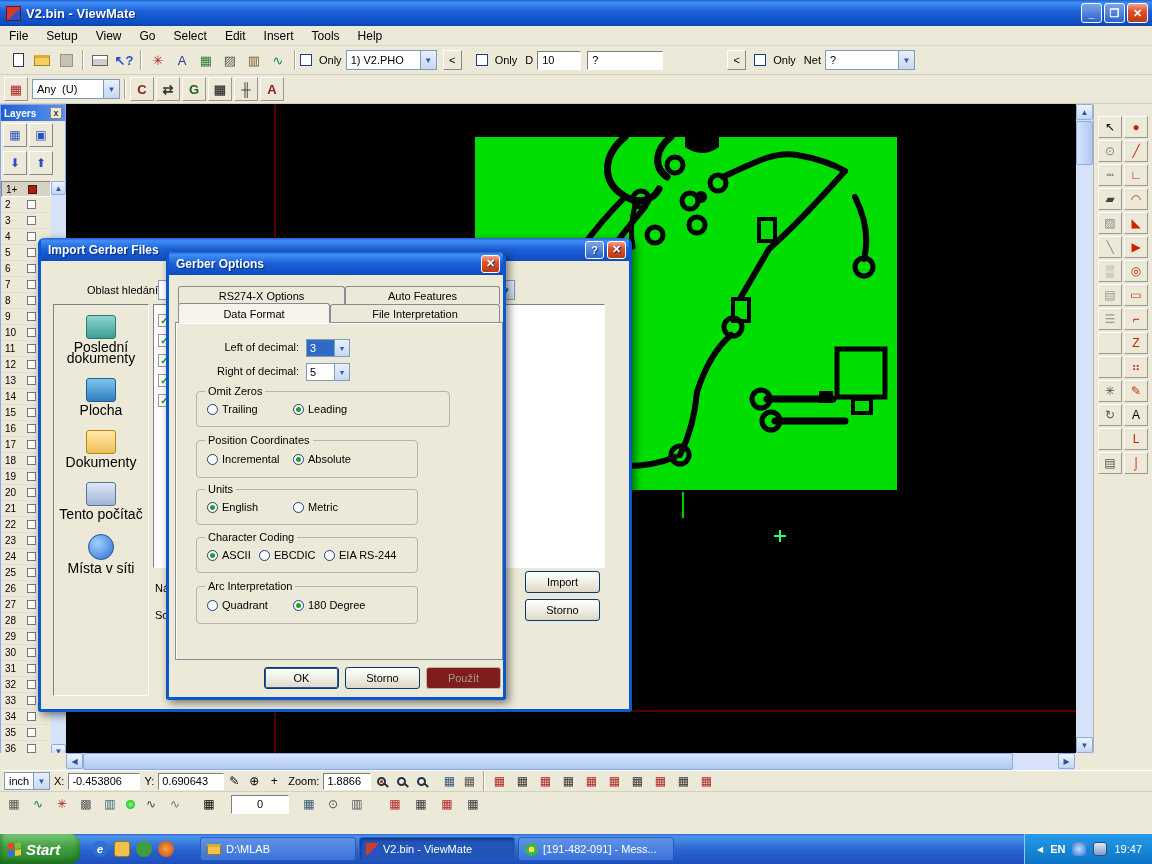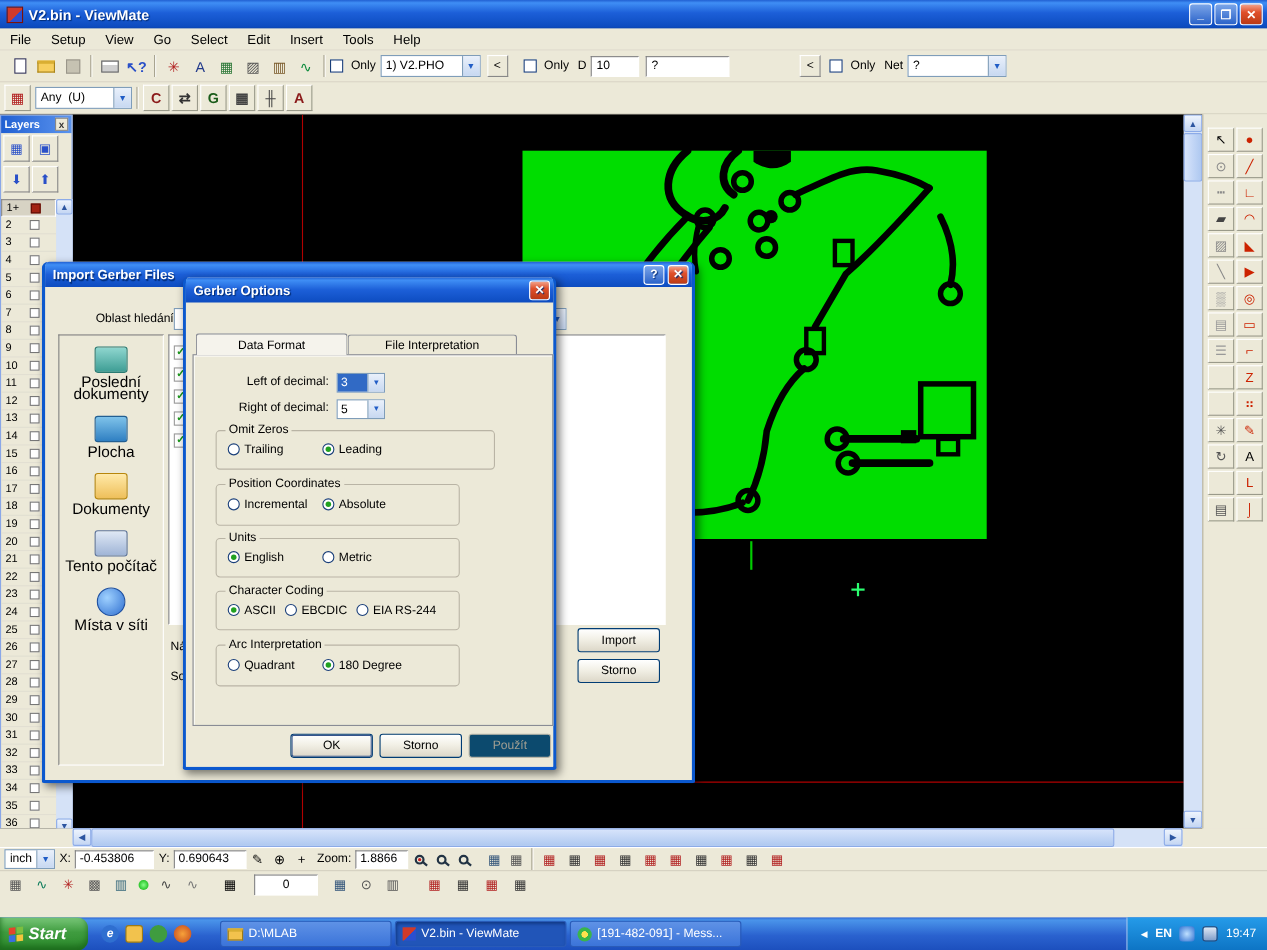--- a/index.html
+++ b/index.html
@@ -106,21 +106,21 @@
 .xp-dialog{position:absolute;border:3px solid #0b58ce;border-top:none;border-radius:6px 6px 3px 3px;background:#ece9d8;box-shadow:3px 3px 8px rgba(0,0,0,.5);}
 .dlg-title{height:23px;background:linear-gradient(180deg,#2160d2 0%,#3f8ef5 12%,#1c5fd8 50%,#0d4cc0);border-radius:4px 4px 0 0;
  display:flex;align-items:center;color:#fff;font-weight:bold;font-size:12px;padding-left:7px;text-shadow:1px 1px 1px #012b75;}
 .dlg-btn{width:19px;height:18px;border:1px solid #fff;border-radius:3px;color:#fff;font-size:11px;font-weight:bold;
  display:flex;align-items:center;justify-content:center;margin-right:3px;}
 .dlg-help{background:linear-gradient(#7ba5e8,#2b63c9);}
 .dlg-x{background:linear-gradient(#f2a38c,#e0502b 40%,#bb3a14);}
 .xp-btn{height:22px;border:1px solid #003c74;border-radius:3px;background:linear-gradient(#fff,#f2f0e6 45%,#dcd7c8);
  font-size:11px;display:flex;align-items:center;justify-content:center;}
 .xp-btn.default{box-shadow:0 0 0 1px #36538c inset;}
-.xp-btn.disabled{color:#a09e92;border-color:#b9b6a8;background:#0c4a6e;}
+.xp-btn.disabled{color:#a09e92;border-color:#b9b6a8;background:#7f1d1d;}
 .group{position:absolute;border:1px solid #b9b4a5;border-radius:4px;}
 .group-title{position:absolute;top:-7px;left:8px;background:#ece9d8;padding:0 3px;font-size:11px;}
 .radio{width:11px;height:11px;border-radius:50%;border:1px solid #1a3f7a;background:#fff;display:inline-block;position:relative;vertical-align:-2px;margin-right:4px;}
 .radio.checked::after{content:"";position:absolute;left:2px;top:2px;width:5px;height:5px;border-radius:50%;background:#21a121;}
 .ropt{position:absolute;font-size:11px;white-space:nowrap;}
 .tab{background:#ece9d8;border:1px solid #898c95;border-bottom:none;border-radius:3px 3px 0 0;height:18px;display:flex;align-items:center;justify-content:center;font-size:11px;}
 .tab.active{background:#f5f3ec;height:20px;position:relative;top:-1px;z-index:2;}
 .tab-body{position:absolute;border:1px solid #898c95;background:#ece9d8;box-shadow:inset 1px 1px 0 #fff;}
 .mini-combo{position:absolute;width:44px;height:18px;border:1px solid #7f9db9;background:#fff;display:flex;}
 .mini-combo .cval{flex:1;font-size:11px;padding:0 3px;display:flex;align-items:center;}
@@ -837,21 +837,25 @@
   </div>
 
   <div class="xp-dialog" style="left:166px;top:252px;width:340px;height:448px;z-index:20">
     <div class="dlg-title">
       <span>Gerber Options</span>
       <span style="margin-left:auto;display:flex">
         <span class="dlg-btn dlg-x">✕</span>
       </span>
     </div>
 
-    <div class="abs" style="left:9px;top:52px;width:292px;display:flex">
+    <div class="abs" style="left:9px;top:34px;width:322px;display:flex">
+      <div class="tab" style="width:167px">RS274-X Options</div>
+      <div class="tab" style="width:155px">Auto Features</div>
+    </div>
+    <div class="abs" style="left:9px;top:52px;width:322px;display:flex">
       <div class="tab active" style="width:152px">Data Format</div>
       <div class="tab" style="width:170px">File Interpretation</div>
     </div>
     <div class="tab-body" style="left:6px;top:70px;width:328px;height:338px"></div>
 
     <span class="abs" style="left:30px;top:89px;width:100px;text-align:right">Left of decimal:</span>
     <span class="mini-combo" style="left:137px;top:87px">
       <span class="cval sel">3</span>
       <span class="carr">▼</span>
     </span>

